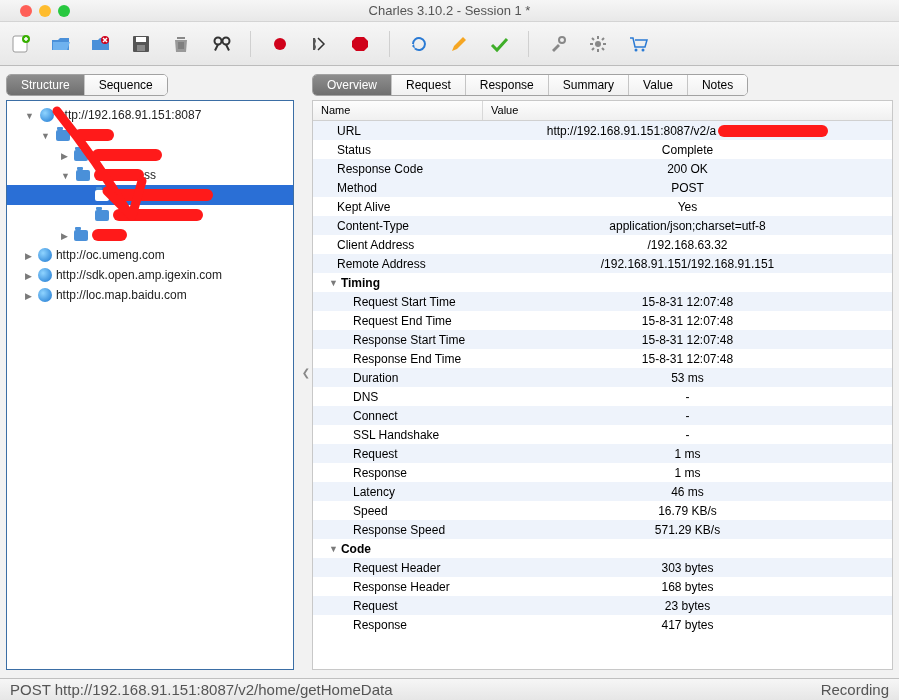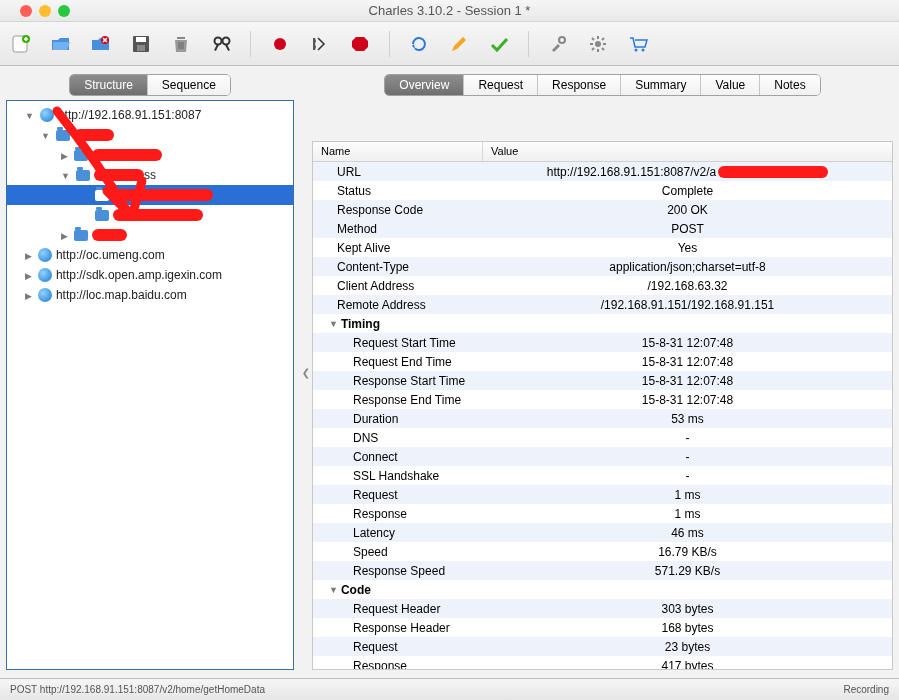--- a/index.html
+++ b/index.html
@@ -69,21 +69,21 @@
     padding: 8px 6px 8px 0;
     position: relative;
   }
   .splitter {
     width: 12px;
     display:flex; align-items:center; justify-content:center;
     color:#888; font-size:10px; cursor:ew-resize;
   }
   
   .tabbar {
-    display:flex; justify-content:center; margin-bottom:4px;
+    display:flex; justify-content:flex-start; margin-bottom:4px;
   }
   .tabs {
     display:flex;
     border:1px solid #a2a2a2;
     border-radius:5px;
     overflow:hidden;
     background: #fff;
   }
   .tab {
     padding:3px 14px;
@@ -130,21 +130,20 @@
   .ind4 { padding-left:72px; }
   
   .detail {
     flex:1;
     border:1px solid #c8c8c8;
     background:#fff;
     overflow:hidden;
     position:relative;
     display:flex;
     flex-direction:column;
-    margin-top:41px;
   }
   .dhead {
     display:flex; height:20px;
     background:linear-gradient(#fdfdfd,#f0f0f0);
     border-bottom:1px solid #d0d0d0;
     font-size:11px;
   }
   .dhead .c1 { width:170px; padding:3px 8px; border-right:1px solid #d8d8d8; }
   .dhead .c2 { flex:1; padding:3px 8px; }
   .drow {
@@ -160,21 +159,21 @@
   .dgroup .tri { font-size:9px; color:#7a7a7a; margin-right:3px; }
   .ditem .c1 { padding-left:40px; }
   .rows { overflow-y:auto; flex:1; }
   
   .statusbar {
     position:absolute; bottom:0; left:0; right:0;
     height:22px;
     background:linear-gradient(#f6f6f6,#e6e6e6);
     border-top:1px solid #c0c0c0;
     display:flex; align-items:center;
-    font-size:10px; color:#555;
+    font-size:15px; color:#555;
     padding:0 10px;
     justify-content:space-between;
   }
   
   .redacted {
     background:#ff1a1a;
     border-radius:7px;
     display:inline-block;
   }
   .annot-arrow {

